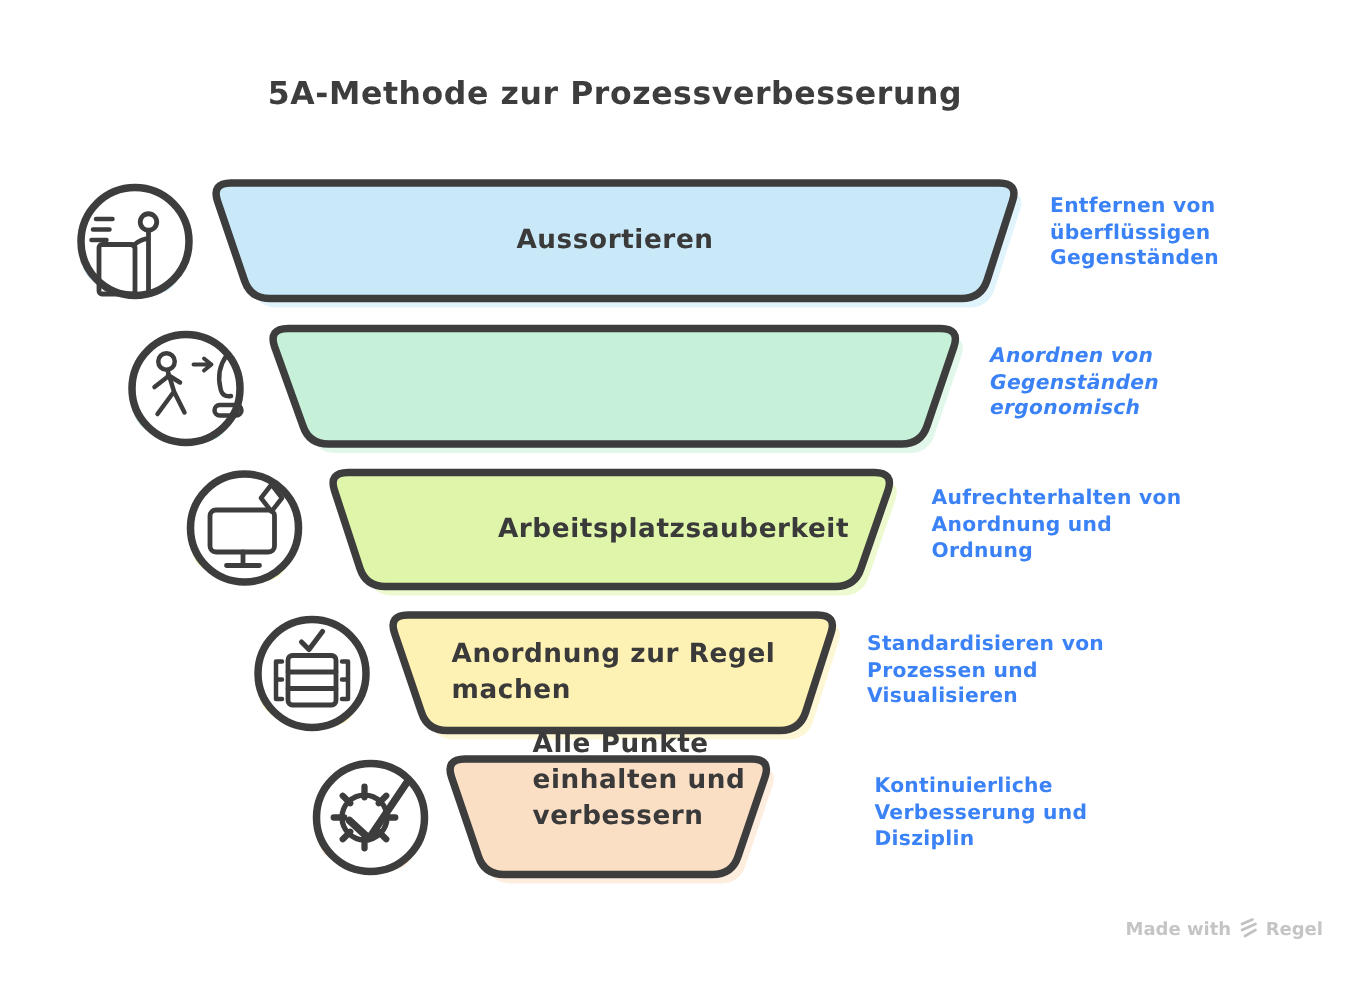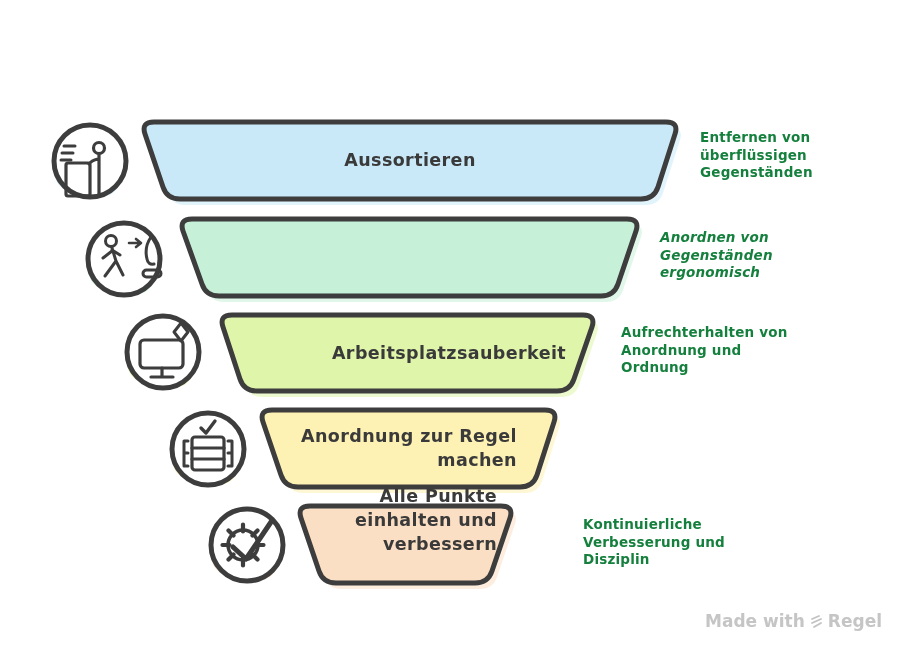--- a/index.html
+++ b/index.html
@@ -6,31 +6,31 @@
   .canvas{
     position:relative;width:900px;height:654px;background:#ffffff;overflow:hidden;
     font-family:"DejaVu Sans","Liberation Sans",sans-serif;
   }
   .canvas > svg{position:absolute;left:0;top:0;}
   .title{
     position:absolute;left:0;top:50px;width:820px;text-align:center;
     font-size:21px;font-weight:bold;color:#3d3d3d;letter-spacing:.4px;
   }
   .band-label{
-    position:absolute;transform:translateX(-50%);text-align:right;
+    position:absolute;transform:translateX(-50%);text-align:left;
     font-size:17.5px;line-height:24px;font-weight:bold;color:#3a3a3a;
     letter-spacing:.4px;white-space:pre-line;
   }
   .side-note{
     position:absolute;font-size:13.5px;line-height:17.5px;font-weight:bold;
-    color:#15803d;letter-spacing:.2px;white-space:pre-line;
+    color:#3b82f6;letter-spacing:.2px;white-space:pre-line;
   }
   .watermark{
     position:absolute;right:18px;top:611px;display:flex;align-items:center;gap:5px;
-    font-size:17px;font-weight:600;color:#c5c5c5;
+    font-size:12px;font-weight:600;color:#c5c5c5;
   }
   .band-outline{stroke:#3d3d3d;stroke-width:5;stroke-linejoin:round;}
   .ink{stroke:#3d3d3d;fill:none;stroke-linecap:round;stroke-linejoin:round;}
 </style>
 </head>
 <body>
 
 <div class="canvas">
 
   <svg width="900" height="654" viewBox="0 0 900 654">
@@ -99,38 +99,42 @@
 
     <g>
       <rect x="214" y="516" width="66" height="62" rx="18" transform="rotate(10 247 545)" opacity="0.9" fill="#fbdfc4"></rect>
       <circle cx="247" cy="545" r="36" fill="#ffffff" stroke="#3d3d3d" stroke-width="5"></circle>
       <circle cx="243" cy="545" r="15" class="ink" stroke-width="3.5"></circle>
       <path class="ink" stroke-width="4.2" d="M256.5 545 L263.5 545 M252.5 554.5 L257.5 559.5 M243 558.5 L243 565.5 M233.5 554.5 L228.5 559.5 M229.5 545 L222.5 545 M233.5 535.5 L228.5 530.5 M243 531.5 L243 524.5 M252.5 535.5 L257.5 530.5"></path>
       <path class="ink" stroke-width="5" d="M233 547 L246 559 L271 522"></path>
     </g>
   </svg>
 
+  <div class="title">5A-Methode zur Prozessverbesserung</div>
 
   <div class="band-label" style="left:410px;top:148px;">Aussortieren</div>
   <div class="band-label" style="left:407px;top:341px;margin-left:42px;">Arbeitsplatzsauberkeit</div>
   <div class="band-label" style="left:409px;top:424px;">Anordnung zur Regel
 machen</div>
   <div class="band-label" style="left:405px;top:484px;margin-left:21px;">Alle Punkte
 einhalten und
 verbessern</div>
 
   <div class="side-note" style="left:700px;top:129px;">Entfernen von
 überflüssigen
 Gegenständen</div>
   <div class="side-note" style="left:660px;top:229px;font-style:italic;">Anordnen von
 Gegenständen
 ergonomisch</div>
   <div class="side-note" style="left:621px;top:324px;">Aufrechterhalten von
 Anordnung und
 Ordnung</div>
+  <div class="side-note" style="left:578px;top:421px;">Standardisieren von
+Prozessen und
+Visualisieren</div>
   <div class="side-note" style="left:536px;top:516px;margin-left:47px;">Kontinuierliche
 Verbesserung und
 Disziplin</div>
 
   <div class="watermark">
     <span>Made with</span>
     <svg width="13" height="15" viewBox="0 0 13 15">
       <path d="M2 5 L9 2 M2 9 L11 5 M4 13 L11 9" stroke="#c2c2c2" stroke-width="1.8" stroke-linecap="round" fill="none"></path>
     </svg>
     <span>Regel</span>

